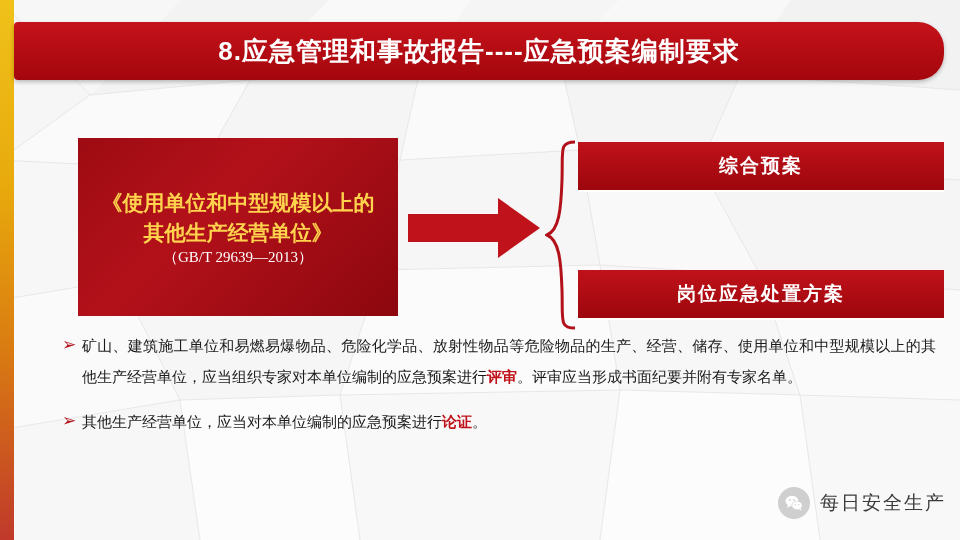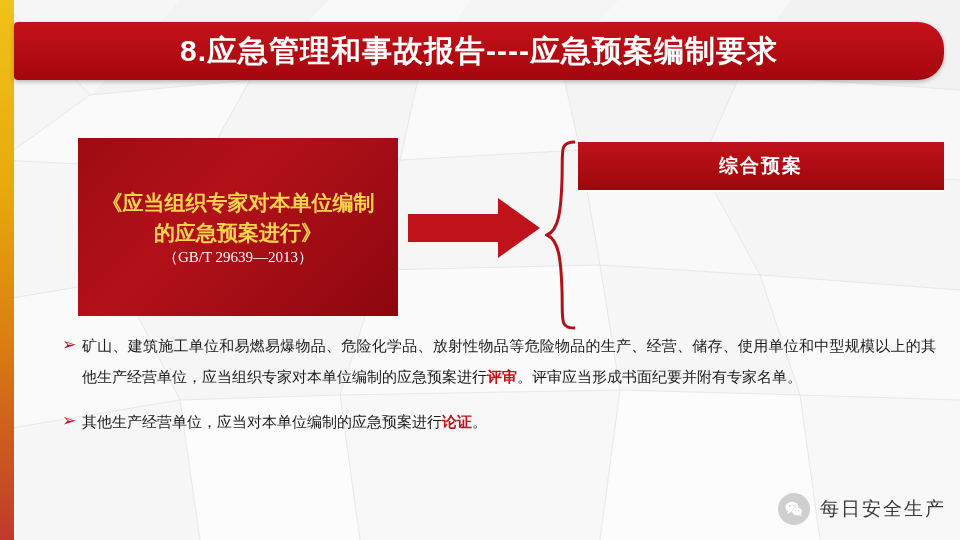--- a/index.html
+++ b/index.html
@@ -28,21 +28,21 @@
   .title-bar{
     position:absolute;left:14px;top:22px;width:930px;height:58px;
     background:linear-gradient(180deg,#c5121a 0%,#a4060d 100%);
     border-radius:4px 26px 26px 4px;
     z-index:5;
     box-shadow:0 2px 4px rgba(0,0,0,.25);
   }
   .title-text{
     position:absolute;left:0;top:0;width:930px;height:58px;
     display:flex;align-items:center;justify-content:center;
-    color:#ffffff;font-size:30px;font-weight:bold;letter-spacing:1px;
+    color:#ffffff;font-size:26px;font-weight:bold;letter-spacing:1px;
     white-space:nowrap;
   }
   
   .red-box{
     position:absolute;left:78px;top:138px;width:320px;height:178px;
     background:linear-gradient(135deg,#9e0b12 0%,#b3111a 40%,#8d070e 100%);
     z-index:5;
     display:flex;flex-direction:column;align-items:center;justify-content:center;
   }
   .red-box .line1{
@@ -83,21 +83,21 @@
     color:#b3111a;font-size:17px;line-height:30px;width:26px;flex:0 0 26px;
     text-align:center;
   }
   .bullet .btext{
     color:#1a1a1a;font-size:15px;line-height:31px;text-align:justify;
     flex:1;
   }
   .bullet .btext .hl{color:#c0121a;font-weight:bold;}
   
   .footer-badge{
-    position:absolute;right:14px;bottom:9px;height:44px;
+    position:absolute;right:14px;bottom:15px;height:44px;
     display:flex;align-items:center;z-index:6;
   }
   .wechat-circle{
     width:32px;height:32px;border-radius:50%;
     background:#cfcfcf;
     display:flex;align-items:center;justify-content:center;
     margin-right:10px;
   }
   .footer-text{
     color:#3a3a3a;font-size:19px;letter-spacing:2px;
@@ -151,33 +151,34 @@
     </g>
   </svg>
 
   <div class="left-strip"></div>
 
   <div class="title-bar">
     <div class="title-text">8.应急管理和事故报告----应急预案编制要求</div>
   </div>
 
   <div class="red-box">
-    <div class="line1">《应当组织专家对本单位编制的应急预案进行》</div>
+    <div class="line1">《使用单位和中型规模以上的其他生产经营单位》</div>
     <div class="line2">（GB/T 29639—2013）</div>
   </div>
 
   <svg class="arrow" width="132" height="64" viewBox="0 0 132 64">
     <polygon points="0,18 90,18 90,2 132,32 90,62 90,46 0,46" fill="#c0121a"></polygon>
   </svg>
 
   <svg class="brace" width="34" height="190" viewBox="0 0 34 190">
     <path d="M30,2 C14,2 18,10 17,40 C16,70 14,90 2,95 C14,100 16,120 17,150 C18,180 14,188 30,188" fill="none" stroke="#b3111a" stroke-width="3"></path>
   </svg>
 
   <div class="bar bar1">综合预案</div>
+  <div class="bar bar3">岗位应急处置方案</div>
 
   <div class="bullets">
 
     <div class="bullet">
       <div class="marker">➢</div>
       <div class="btext">
         <span>矿山、建筑施工单位和易燃易爆物品、危险化学品、放射性物品等危险物品的生产、经营、储存、使用单位和中型规模以上的其他生产经营单位，应当组织专家对本单位编制的应急预案进行</span><span class="hl">评审</span><span>。评审应当形成书面纪要并附有专家名单。</span>
       </div>
     </div>
 

